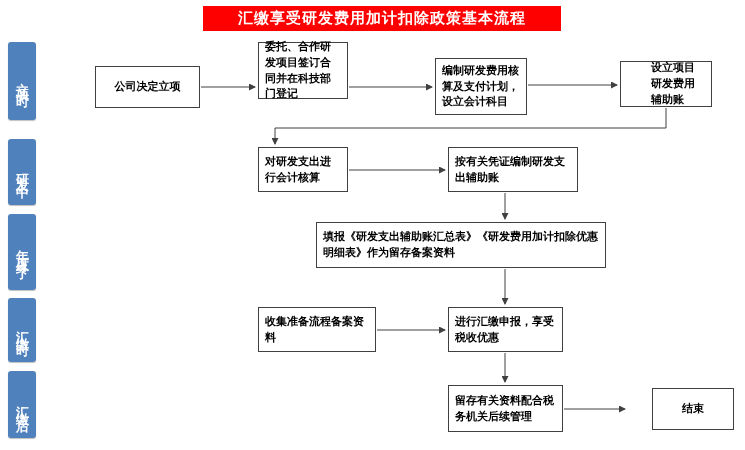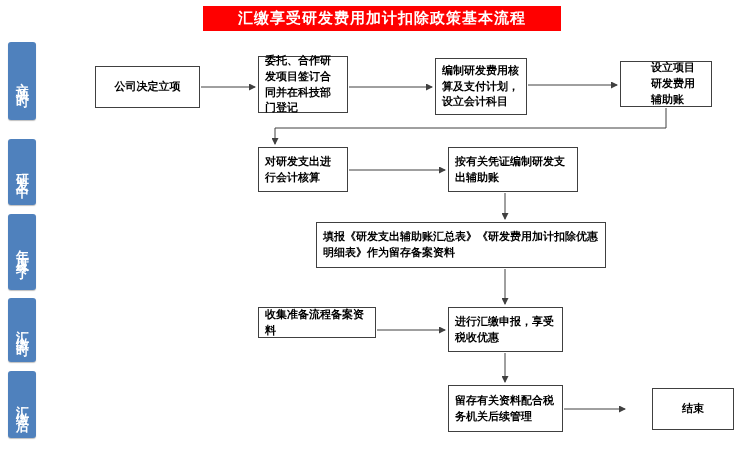--- a/index.html
+++ b/index.html
@@ -27,27 +27,27 @@
 
   .fbox{
     position:absolute;background:#ffffff;border:1px solid #404040;
     color:#000000;font-size:11px;font-weight:bold;line-height:1.45;
     box-sizing:border-box;padding:4px 6px;word-break:break-all;
     display:flex;align-items:center;text-align:left;
   }
   .fbox.center{justify-content:center;text-align:right;}
 
   .b1{left:95px;top:66px;width:105px;height:42px;}
-  .b2{left:258px;top:56px;width:90px;height:57px;}
+  .b2{left:258px;top:42px;width:90px;height:57px;}
   .b3{left:435px;top:58px;width:92px;height:57px;}
   .b4{left:620px;top:61px;width:92px;height:46px;padding-left:30px;}
   .b5{left:258px;top:147px;width:90px;height:45px;}
   .b6{left:448px;top:147px;width:130px;height:45px;}
   .b7{left:268px;top:222px;width:290px;height:46px;margin-left:48px;}
-  .b8{left:258px;top:307px;width:118px;height:31px;}
+  .b8{left:258px;top:307px;width:118px;height:45px;}
   .b9{left:448px;top:307px;width:115px;height:45px;}
   .b10{left:448px;top:385px;width:115px;height:47px;}
   .b11{left:628px;top:388px;width:82px;height:42px;margin-left:24px;}
 
   svg.lines{position:absolute;left:0;top:0;width:745px;height:450px;pointer-events:none;}
 </style>
 </head>
 <body>
 
 <div class="canvas">

